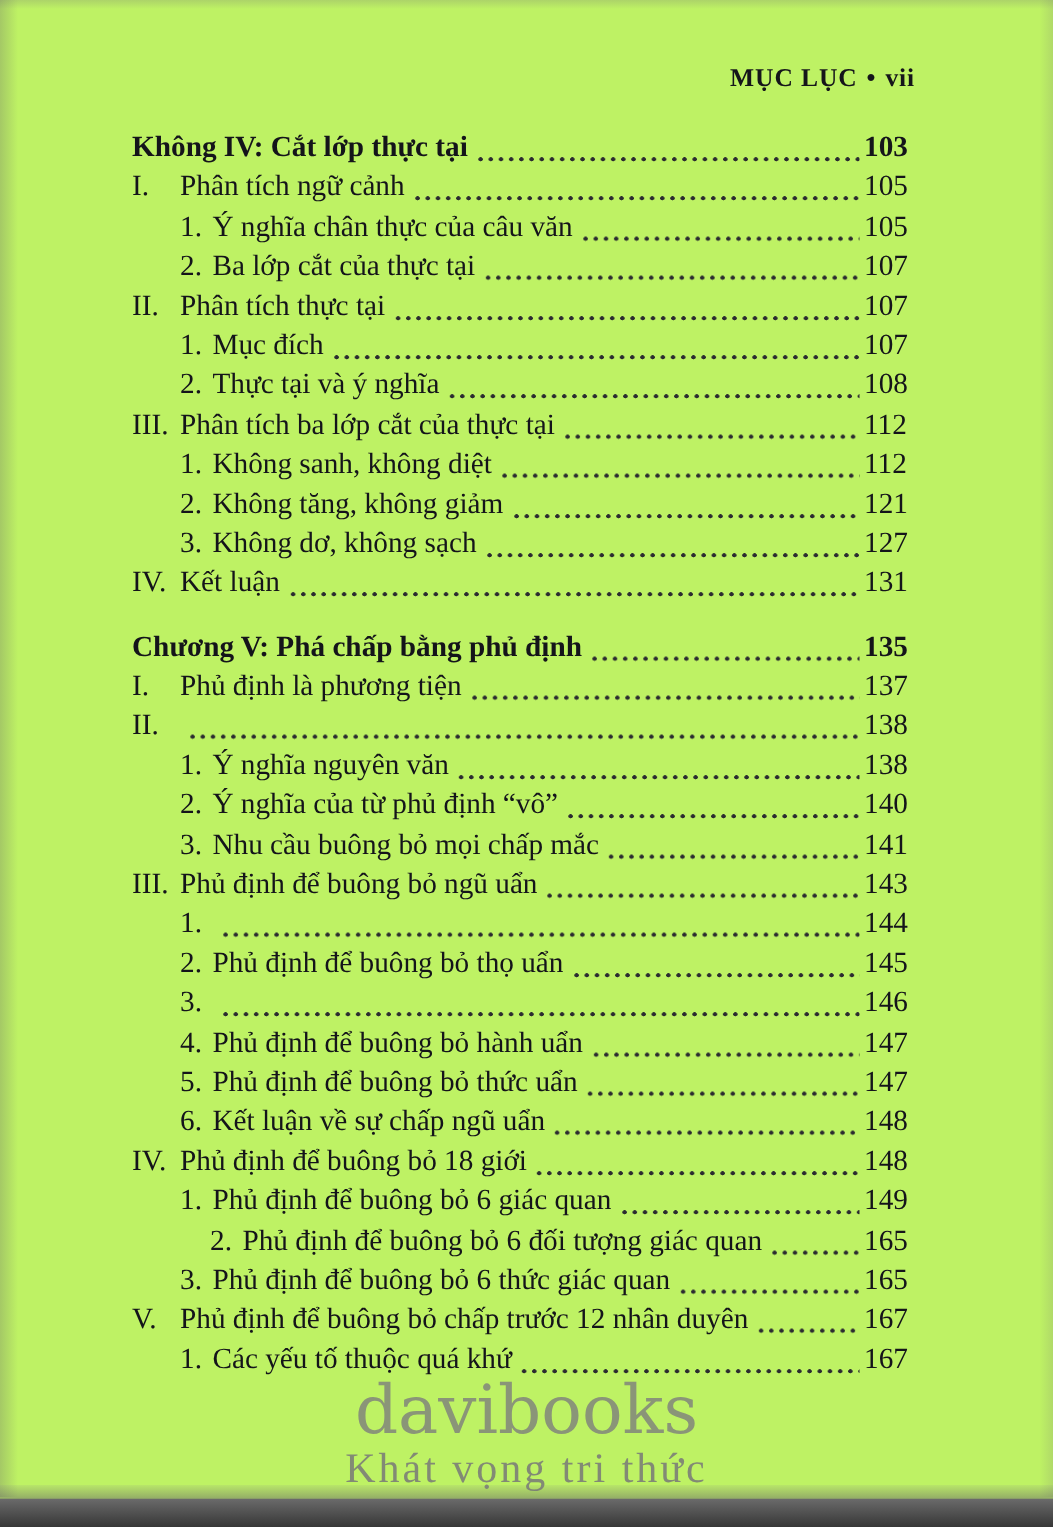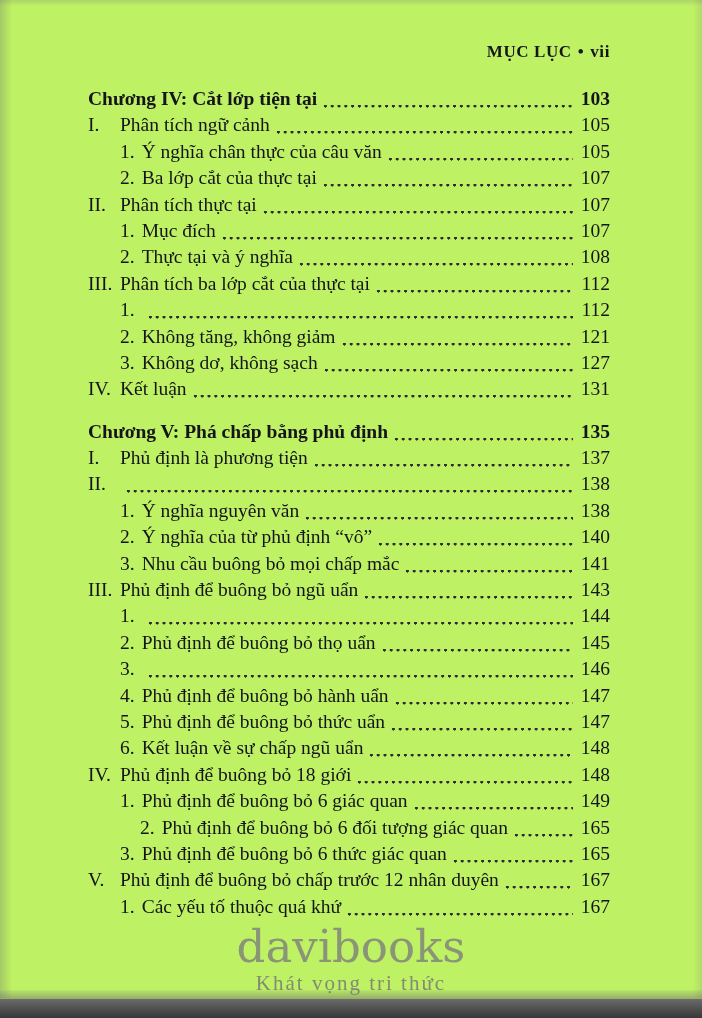--- a/index.html
+++ b/index.html
@@ -49,38 +49,38 @@
   .label { flex:none; }
   .leader {
     flex:1 1 auto;
     min-width:6px;
     height:26.4px;
     margin:0 3px 0 5px;
     background-image: radial-gradient(circle at 3.4px 20.5px, #2b2b30 1.25px, rgba(0,0,0,0) 1.6px);
     background-size: 6.8px 26.4px;
     background-repeat: repeat-x;
   }
-  .pagenum { flex:none; min-width:34px; text-align:right; }
+  .pagenum { flex:none; min-width:34px; }
 
   
   .watermark {
     position:absolute;
     left:0; right:0; bottom:22px;
     text-align:center;
     color:#8d8d8d;
     pointer-events:none;
   }
   .watermark-name {
     font-family:"DejaVu Serif","Liberation Serif",serif;
     font-size:45px;
     line-height:1.05;
     color:rgba(125,125,125,.8);
   }
   .watermark-tagline {
-    font-size:21px;
+    font-size:28px;
     margin-top:1px;
     letter-spacing:2px;
     color:rgba(120,120,120,.85);
   }
 
   
   .edge-top   { position:absolute; top:0; left:0; right:0; height:6px;
                 background:linear-gradient(to bottom, rgba(120,120,120,.25), rgba(120,120,120,0)); }
   .edge-left  { position:absolute; top:0; left:0; bottom:20px; width:12px;
                 background:linear-gradient(to right, rgba(105,105,105,.3), rgba(105,105,105,0)); }
@@ -95,21 +95,21 @@
 <body>
 
 <div class="page">
 
   <div class="header">
     <span>MỤC LỤC</span><span class="hdr-sep">•</span><span>vii</span>
   </div>
 
   <div class="toc">
       <div class="toc-row lvl-chapter">
-        <span class="label">Chương IV: Cắt lớp tiện tại</span>
+        <span class="label">Không IV: Cắt lớp thực tại</span>
         <span class="leader"></span>
         <span class="pagenum">103</span>
       </div>
       <div class="toc-row lvl-section">
         <span class="num">I.</span>
         <span class="label">Phân tích ngữ cảnh</span>
         <span class="leader"></span>
         <span class="pagenum">105</span>
       </div>
       <div class="toc-row lvl-sub">
@@ -143,20 +143,21 @@
         <span class="pagenum">108</span>
       </div>
       <div class="toc-row lvl-section">
         <span class="num">III.</span>
         <span class="label">Phân tích ba lớp cắt của thực tại</span>
         <span class="leader"></span>
         <span class="pagenum">112</span>
       </div>
       <div class="toc-row lvl-sub">
         <span class="num">1.</span>
+        <span class="label">Không sanh, không diệt</span>
         <span class="leader"></span>
         <span class="pagenum">112</span>
       </div>
       <div class="toc-row lvl-sub">
         <span class="num">2.</span>
         <span class="label">Không tăng, không giảm</span>
         <span class="leader"></span>
         <span class="pagenum">121</span>
       </div>
       <div class="toc-row lvl-sub">

